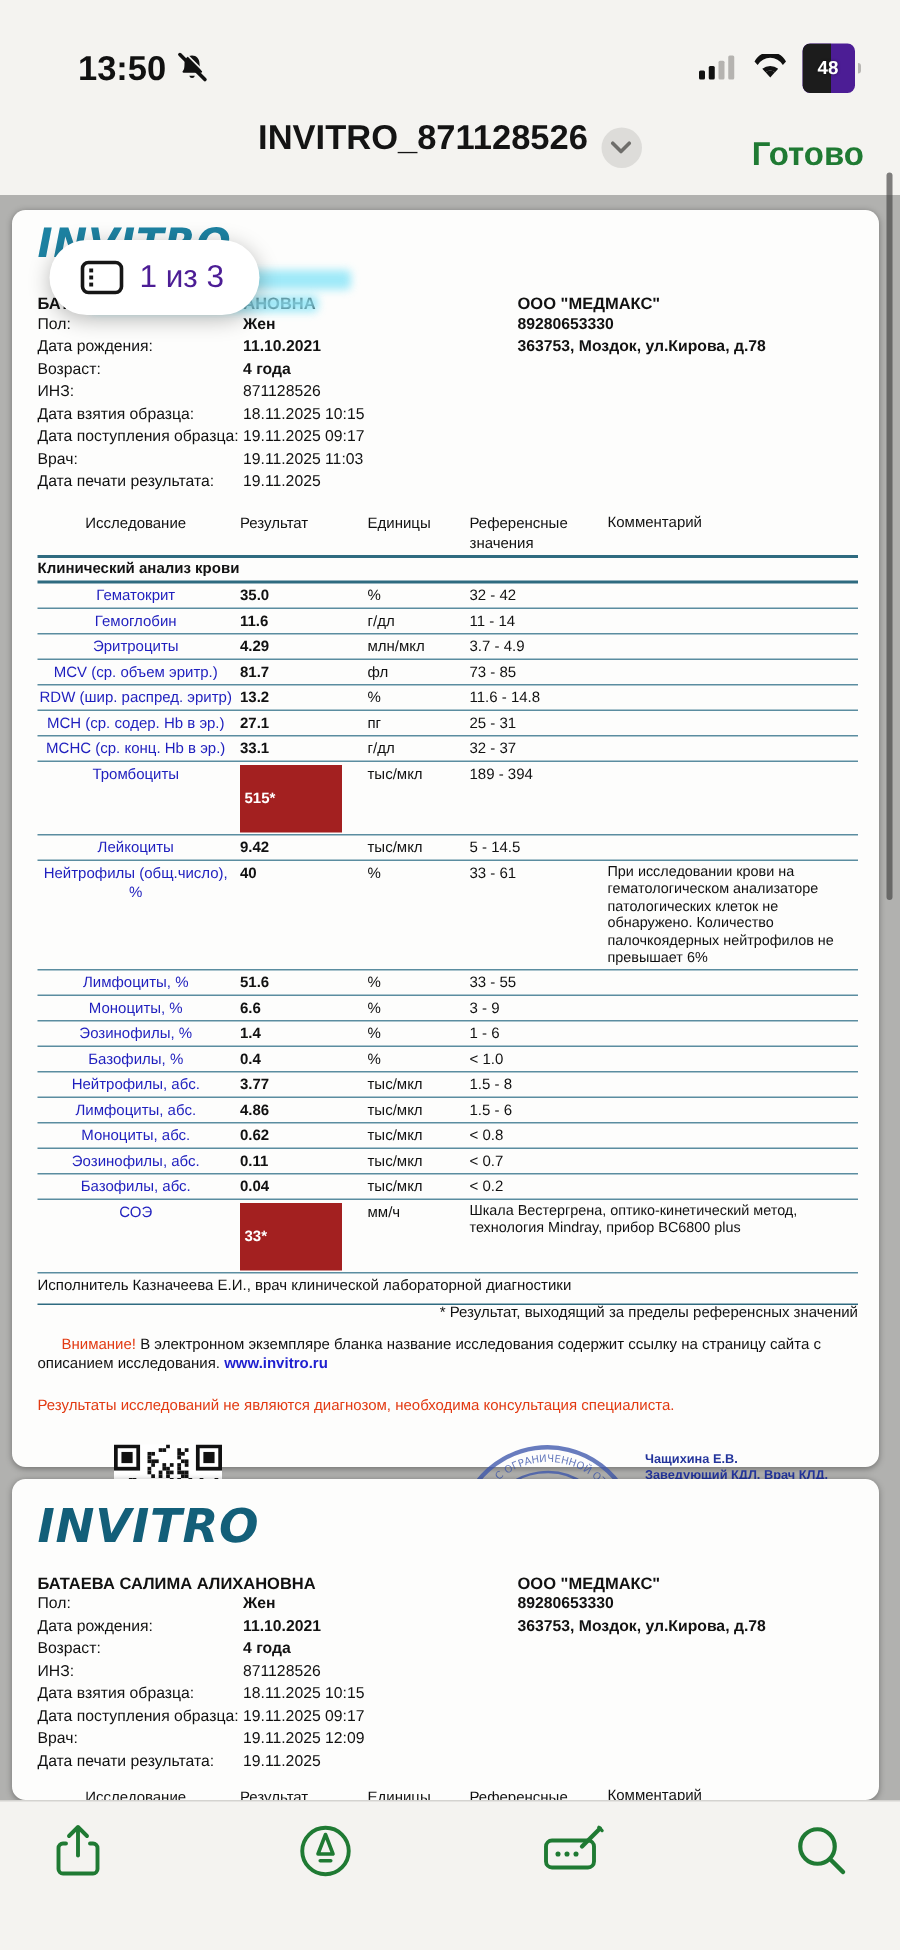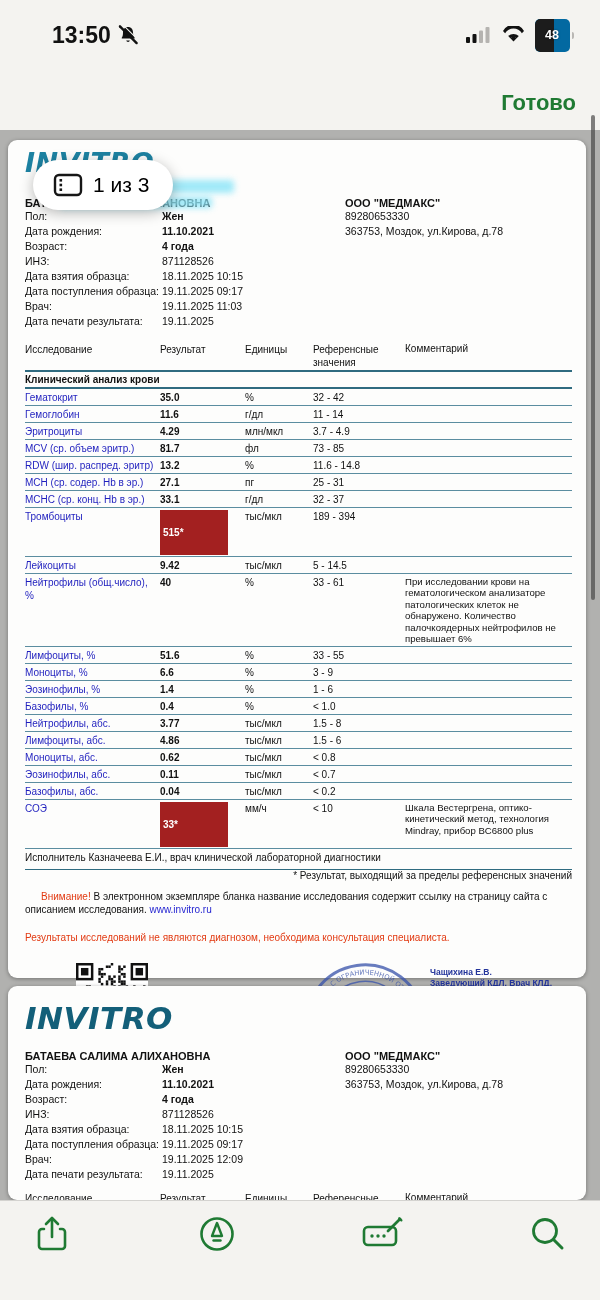--- a/index.html
+++ b/index.html
@@ -1,24 +1,24 @@
 <!DOCTYPE html>
 <html><head>
 <meta charset="utf-8">
 <style>
   html,body{margin:0;padding:0;}
   .screen{position:relative;width:600px;height:1300px;background:#f4f3f0;overflow:hidden;
     font-family:"Liberation Sans","DejaVu Sans",sans-serif;}
   
-  .status{position:absolute;top:0;left:0;right:0;height:60px;display:flex;align-items:center;justify-content:space-between;padding:10px 26px 0 52px;box-sizing:border-box;}
+  .status{position:absolute;top:10px;left:0;right:0;height:60px;display:flex;align-items:center;justify-content:space-between;padding:10px 26px 0 52px;box-sizing:border-box;}
   .status .left{display:flex;align-items:center;gap:6px;}
   .time{font-size:23px;font-weight:700;color:#111;}
   .sicons{display:flex;align-items:center;gap:9px;}
   
-  .batt{position:relative;width:35px;height:33px;border-radius:5px;background:#0369a1;overflow:hidden;}
+  .batt{position:relative;width:35px;height:33px;border-radius:5px;background:#4c1d95;overflow:hidden;}
   .batt .fill{position:absolute;left:0;top:0;bottom:0;width:55%;background:#1c1c1c;border-radius:5px 0 0 5px;}
   .batt .pct{position:absolute;inset:0;display:flex;align-items:center;justify-content:center;font-size:12.5px;font-weight:700;color:#fff;text-shadow:0 0 2px rgba(0,0,0,.55);}
   .nub{width:2.5px;height:7px;background:#b9b7b4;border-radius:0 2px 2px 0;margin-left:-7px;}
   
   .nav{position:absolute;top:60px;left:0;right:0;height:70px;display:flex;align-items:center;}
   .nav-title{position:absolute;left:0;right:0;text-align:center;font-size:23px;font-weight:700;color:#141414;}
   .chev-circle{display:inline-flex;align-items:center;justify-content:center;width:27px;height:27px;border-radius:50%;background:#dddcd9;vertical-align:-4px;margin-left:9px;}
   .done{position:absolute;right:24px;font-size:22px;font-weight:600;color:#1f7a33;margin-top:16px;}
   
   .docarea{position:absolute;top:130px;left:0;width:600px;height:1070px;background:#b1b1af;overflow:hidden;}
@@ -33,52 +33,52 @@
   .blur2{left:52px;top:57px;width:152px;height:11px;}
   .hdr-row{display:flex;margin-top:19px;}
   .pname{font-size:11px;font-weight:700;color:#111;width:320px;}
   .orgname{font-size:11px;font-weight:700;color:#111;}
   .cols{display:flex;}
   .info{width:320px;}
   .irow{display:flex;font-size:10.5px;line-height:15px;color:#111;}
   .irow .lab{width:137px;flex:none;}
   .irow .val{font-weight:400;}
   .irow .val.b{font-weight:700;}
-  .org{font-size:10.5px;line-height:15px;color:#111;}
+  .org{font-size:10.5px;line-height:15px;color:#111;font-weight:bold;}
   
   .tbl{margin-top:12px;font-size:10px;color:#111;}
   .trow{display:flex;border-bottom:1px solid #5b8da0;padding:1.5px 0;line-height:13px;}
   .thead{border-bottom:2px solid #2f6b80;font-weight:400;}
-  .c1{width:135px;flex:none;padding-right:4px;box-sizing:border-box;}
+  .c1{width:135px;flex:none;padding-right:4px;box-sizing:border-box;text-align:center;}
   .c2{width:85px;flex:none;}
   .c3{width:68px;flex:none;}
   .c4{width:92px;flex:none;}
   .c5{flex:1;font-size:9.6px;line-height:11.5px;}
   .sect{font-weight:700;border-bottom:2px solid #2f6b80;padding:2px 0;}
   .rname{color:#1f1fbe;}
   .rres{font-weight:700;}
   .hl{display:inline-block;background:#a32020;color:#fff;font-weight:700;min-width:62px;padding:16px 3px;}
   .executor{font-size:10px;color:#111;padding:3px 0 6px;border-bottom:1px solid #2f6b80;}
   .fnote{font-size:10px;color:#111;margin-top:0;text-align:right;}
   .warn{font-size:10px;margin-top:9px;line-height:13px;color:#111;}
   .warn .wl{color:#e23a12;padding-left:16px;}
-  .warn a{color:#1f1fd0;text-decoration:none;font-weight:400;}
+  .warn a{color:#1f1fd0;text-decoration:none;font-weight:700;}
   .warn2{font-size:10px;color:#e23a12;margin-top:16px;}
   .bottomzone{position:relative;height:150px;margin-top:14px;}
   .qrbox{position:absolute;left:22px;top:6px;width:130px;text-align:center;}
   .qr{width:72px;height:72px;margin:0 auto;background:#fff;}
   .qrcap{font-size:7.5px;line-height:9px;color:#222;font-weight:600;margin-top:5px;}
   .stampzone{position:absolute;right:10px;top:0;width:260px;height:140px;}
   .stamp{position:absolute;left:0;top:4px;transform:rotate(-8deg);opacity:.9;}
   .docsig{position:absolute;left:128px;top:10px;font-size:8.5px;font-weight:700;color:#23349b;line-height:11px;}
   .sig{position:absolute;left:115px;top:28px;}
   .pgnum{position:absolute;right:8px;bottom:2px;font-size:9.5px;color:#111;}
   
   .pill{position:absolute;top:160px;left:33px;height:50px;border-radius:26px;background:#fff;box-shadow:0 3px 14px rgba(0,0,0,.28);display:flex;align-items:center;gap:10px;padding:0 24px 0 20px;z-index:40;}
-  .pill .ptext{font-size:21px;color:#000000;font-weight:500;}
+  .pill .ptext{font-size:21px;color:#4c1d95;font-weight:500;}
   
   .scrollbar{position:absolute;top:115px;right:5px;width:4px;height:485px;border-radius:2px;background:rgba(70,70,70,.68);z-index:50;}
   
   .toolbar{position:absolute;left:0;right:0;top:1200px;height:100px;background:#f4f3f0;border-top:1px solid #d4d3d0;display:flex;justify-content:space-between;padding:14px 30px 0 30px;box-sizing:border-box;z-index:60;}
   .tbtn{width:44px;height:44px;display:flex;align-items:flex-start;justify-content:center;}
 </style>
 </head>
 <body>
 
 <div class="screen">
@@ -107,20 +107,27 @@
       </svg>
       <span class="batt">
         <span class="fill"></span>
         <span class="pct">48</span>
       </span>
       <span class="nub"></span>
     </div>
   </div>
 
   <div class="nav">
+    <div class="nav-title">
+      <span>INVITRO_871128526</span><span class="chev-circle">
+          <svg width="14" height="9" viewBox="0 0 14 9">
+            <path d="M1.5 1.5 7 7l5.5-5.5" fill="none" stroke="#6f6e6b" stroke-width="2.4" stroke-linecap="round" stroke-linejoin="round"></path>
+          </svg>
+        </span>
+    </div>
     <span class="done">Готово</span>
   </div>
 
   <div class="docarea">
 
     <div class="card card1">
       <div class="logo logo1">INVITRO</div>
       <div class="blur1"></div>
       <div class="blur2"></div>
 
@@ -309,21 +316,20 @@
               <div class="c1 rname">Базофилы, абс.</div>
               <div class="c2"><span class="rres">0.04</span></div>
               <div class="c3">тыс/мкл</div>
               <div class="c4">&lt; 0.2</div>
               <div class="c5"></div>
             </div>
             <div class="trow">
               <div class="c1 rname">СОЭ</div>
               <div class="c2"><span class="rres hl">33*</span></div>
               <div class="c3">мм/ч</div>
-              <div class="c4">&lt; 10</div>
               <div class="c5">Шкала Вестергрена, оптико-кинетический метод, технология Mindray, прибор BC6800 plus</div>
             </div>
           </div>
       </div>
 
       <div class="executor">Исполнитель Казначеева  Е.И., врач клинической лабораторной диагностики</div>
       <div class="fnote">* Результат, выходящий за пределы референсных значений</div>
       <div class="warn">
         <span class="wl">Внимание!</span><span> В электронном экземпляре бланка название исследования содержит ссылку на страницу сайта с описанием исследования. </span><a href="#">www.invitro.ru</a>
       </div>

